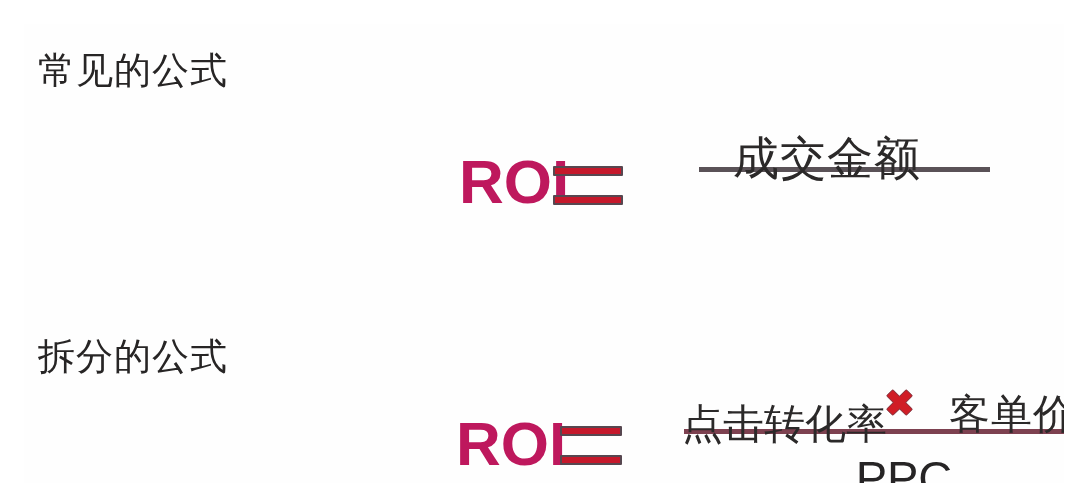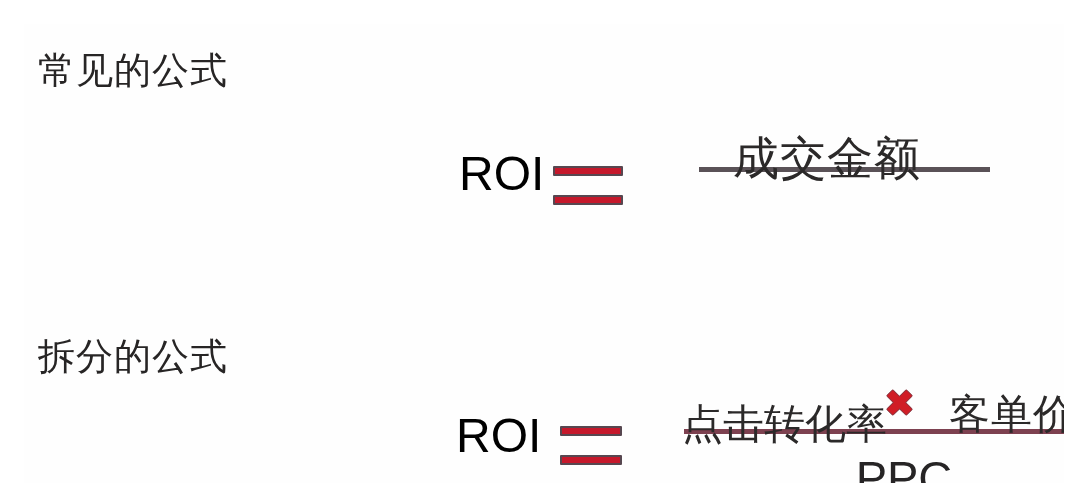--- a/index.html
+++ b/index.html
@@ -20,23 +20,23 @@
     font-weight: 500;
     letter-spacing: 1px;
     color: #272525;
     font-family: "Liberation Sans", sans-serif;
   }
   .t1 { top: 14px; }
   .t2 { top: 300px; }
 
   .lhs {
     position: absolute;
-    font-size: 48px;
-    font-weight: 400;
-    color: #000000;
+    font-size: 62px;
+    font-weight: 700;
+    color: #be185d;
     font-family: "Liberation Sans", sans-serif;
   }
   .f1-roi { left: 427px; top: 114px; }
   .f2-roi { left: 424px; top: 376px; }
 
   .equals {
     position: absolute;
     display: flex;
     flex-direction: column;
     gap: 3px;

